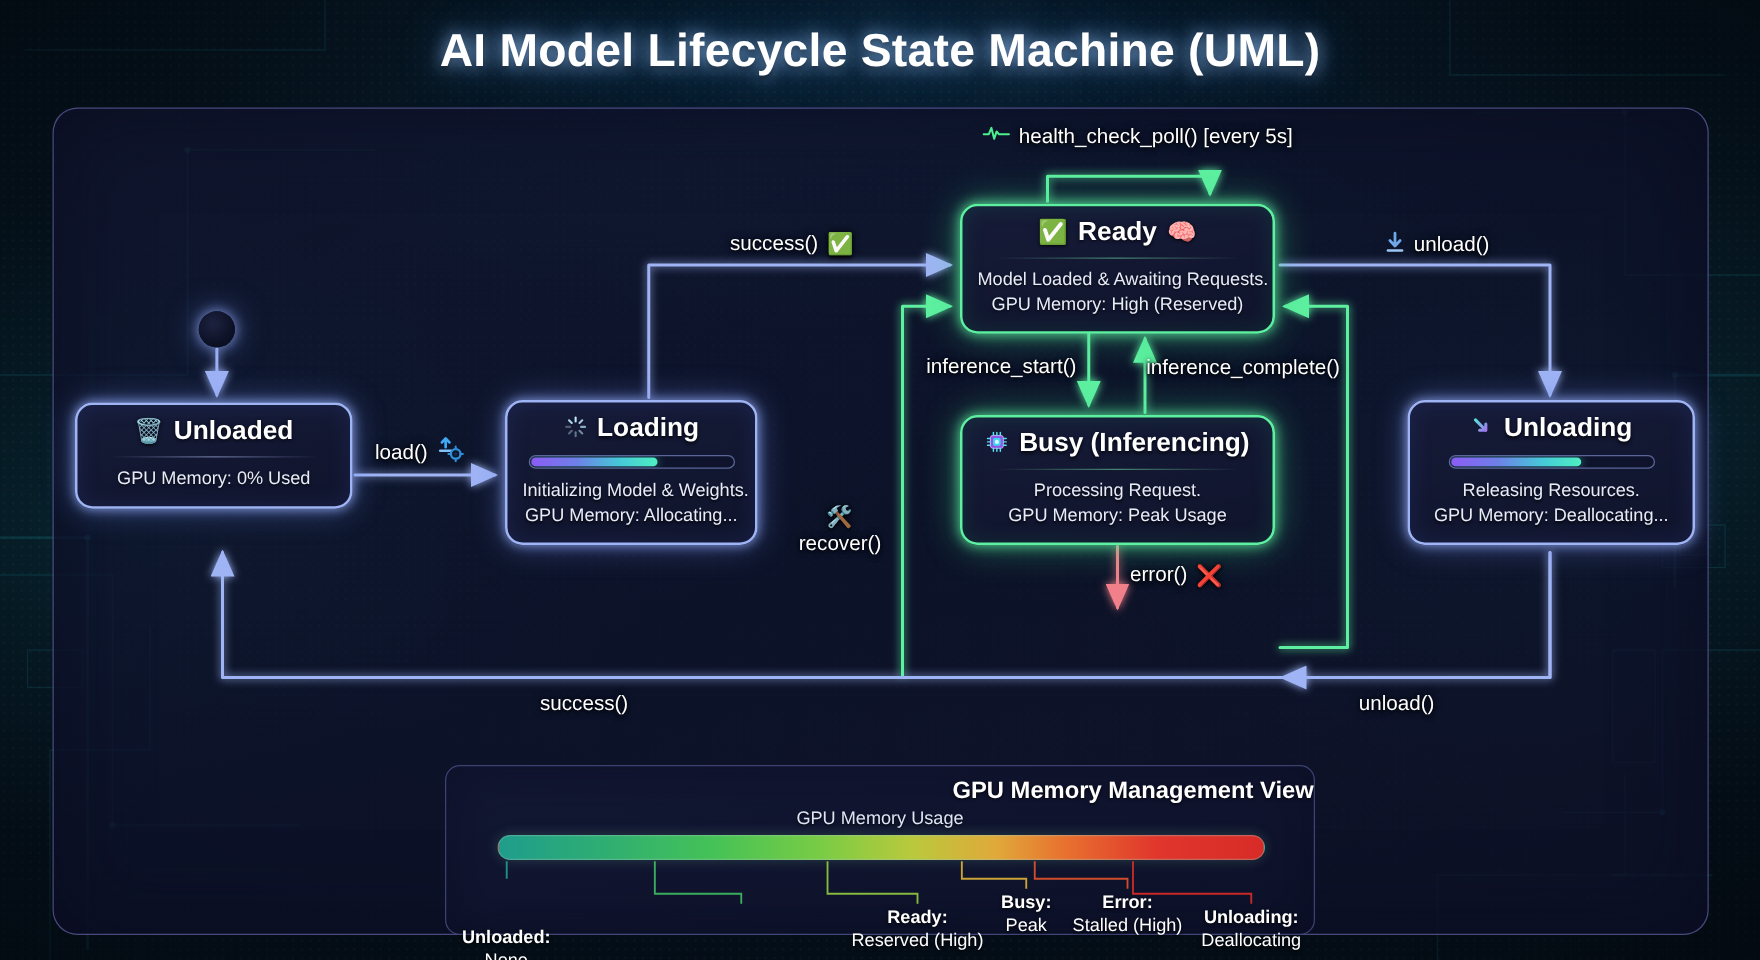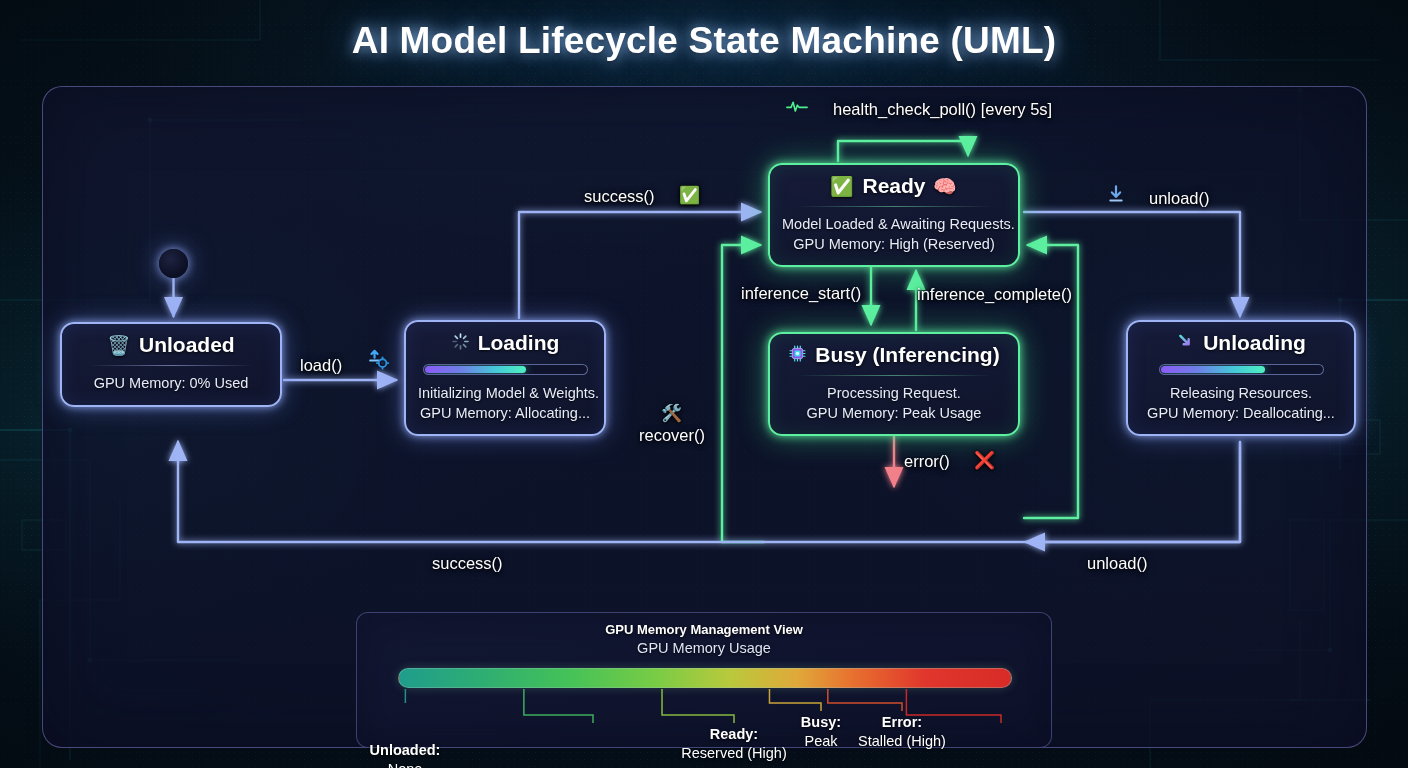--- a/index.html
+++ b/index.html
@@ -149,21 +149,21 @@
     box-shadow: 0 0 10px rgba(150,175,250,0.85), 0 0 26px rgba(110,140,240,0.55);
   }
 
   
   .elabel {
     position: absolute;
     font-size: 16.5px;
     color: #ffffff;
     white-space: nowrap;
     text-shadow: 0 1px 3px rgba(0,0,0,0.95), 0 0 7px rgba(0,0,0,0.75);
-    display: flex; align-items: flex-end; gap: 25px;
+    display: flex; align-items: center; gap: 7px;
   }
   .elabel .gi { font-size: 17px; }
 
   #l-health  { left: 786px;  top: 99px; }
   #l-success { left: 584px;  top: 185px; }
   #l-unload1 { left: 1108px; top: 185px; }
   #l-infstart{ left: 741px;  top: 284px; }
   #l-infdone { left: 917px;  top: 285px; }
   #l-load    { left: 300px;  top: 349px; }
   #l-recover { left: 639px;  top: 403px; flex-direction: column; gap: 2px; align-items: center; }
@@ -175,22 +175,22 @@
   #legend {
     position: absolute;
     left: 356px; top: 612px;
     width: 696px; height: 136px;
     border: 1.4px solid rgba(118,122,195,0.45);
     border-radius: 12px;
     background: linear-gradient(170deg, rgba(20,25,54,0.88), rgba(14,18,42,0.92));
     box-shadow: inset 0 0 40px rgba(8,10,28,0.5);
   }
   #legend .lg-title {
-    margin-top: 9px; text-align: center;
-    font-size: 13px; font-weight: bold; color: #ffffff;
+    margin-top: 9px; text-align: right;
+    font-size: 19px; font-weight: bold; color: #ffffff;
     text-shadow: 0 1px 3px rgba(0,0,0,0.85);
   }
   #legend .lg-sub {
     margin-top: 3px; text-align: center;
     font-size: 14.5px; color: #dfe5f5;
     text-shadow: 0 1px 2px rgba(0,0,0,0.8);
   }
   #gradbar {
     position: absolute; left: 41px; top: 55px;
     width: 614px; height: 20px;
@@ -498,15 +498,19 @@
         <div>Peak</div>
       </div>
       <div class="lg-item" style="left: 297px; top: 112px; width: 160px;">
         <div class="lg-k">Ready:</div>
         <div>Reserved (High)</div>
       </div>
       <div class="lg-item" style="left: 465px; top: 100px; width: 160px;">
         <div class="lg-k">Error:</div>
         <div>Stalled (High)</div>
       </div>
+      <div class="lg-item" style="left: 564px; top: 112px; width: 160px;">
+        <div class="lg-k">Unloading:</div>
+        <div>Deallocating</div>
+      </div>
     </div>
 
 </div>
 
 </body></html>

